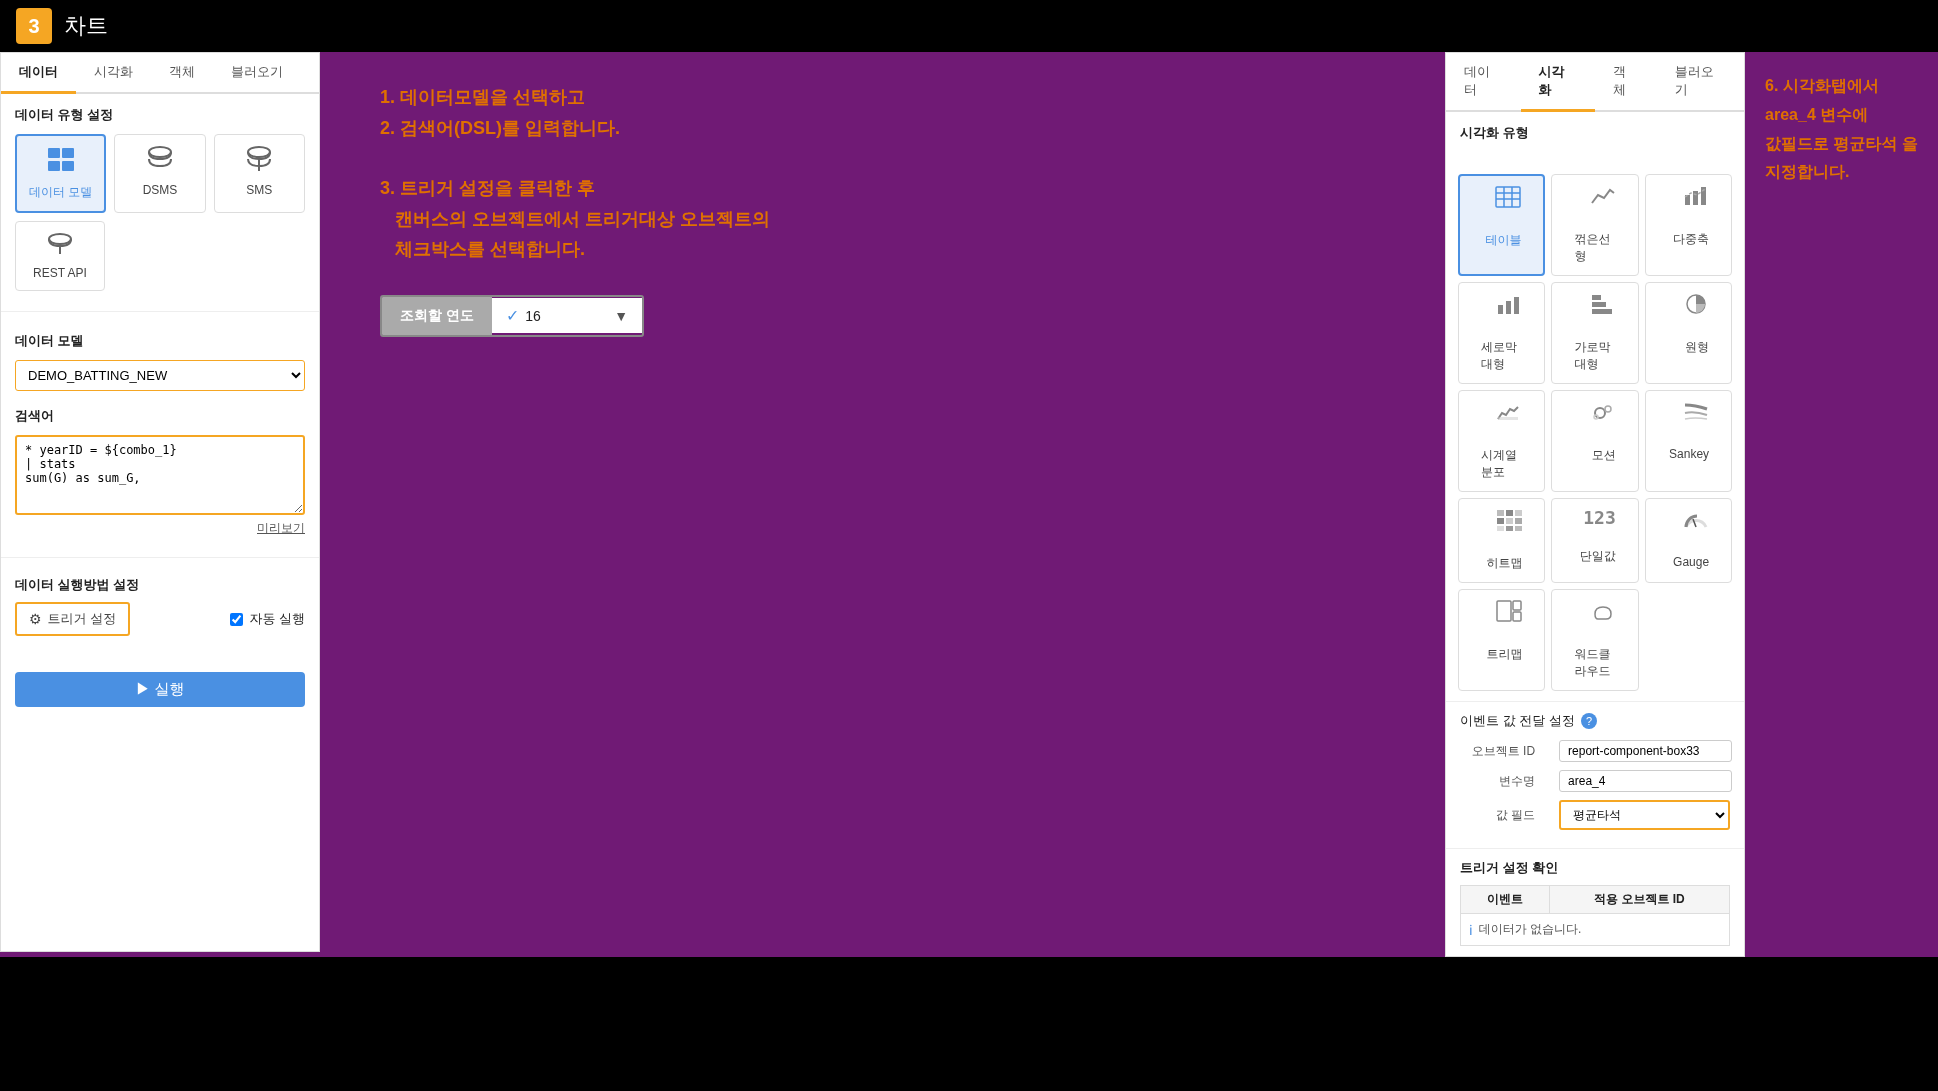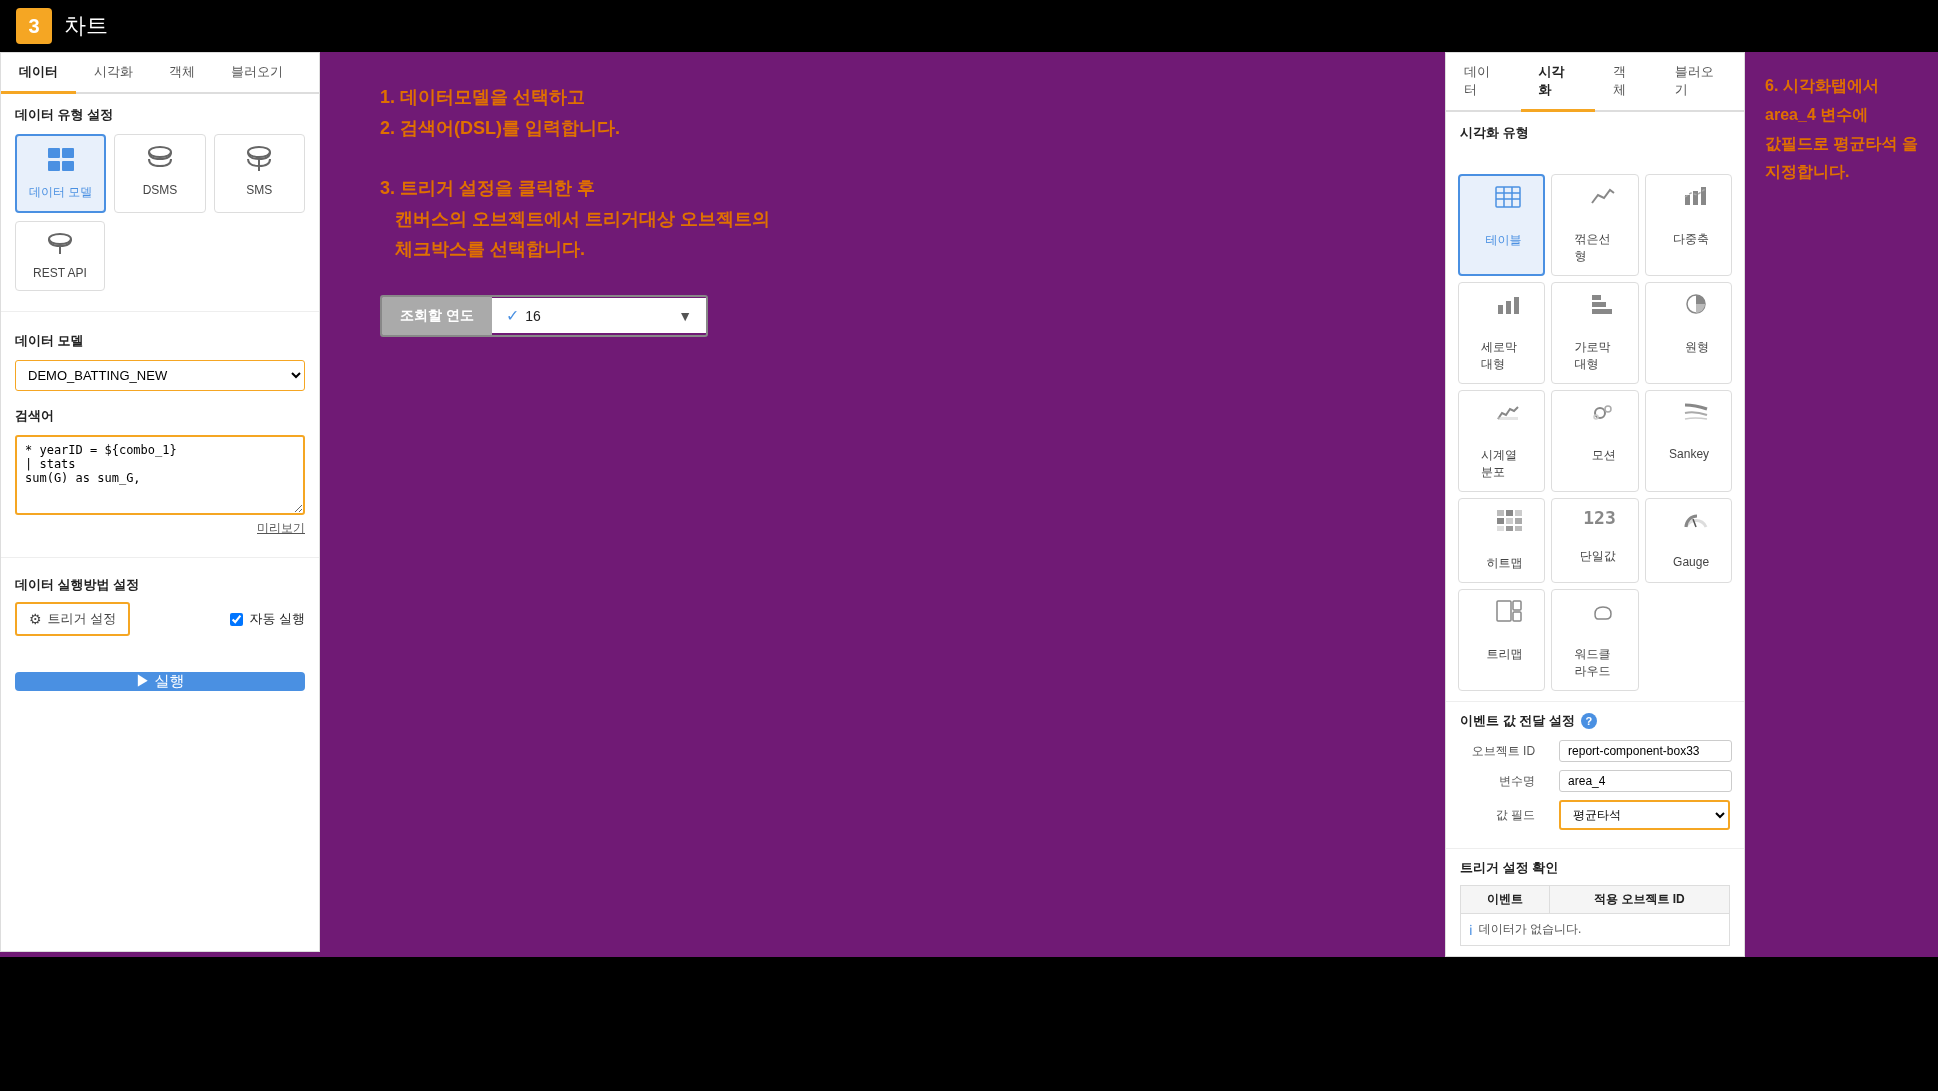--- a/index.html
+++ b/index.html
@@ -170,21 +170,21 @@
       font-size: 16px;
       cursor: pointer;
     }
 
     .run-btn {
       width: calc(100% - 28px);
       margin: 16px 14px;
       background: #4a90e2;
       color: #fff;
       border: none;
-      padding: 0;
+      padding: 8px;
       font-size: 15px;
       cursor: pointer;
       border-radius: 4px;
     }
 
     
     .middle-content {
       flex: 1;
       padding: 30px 60px;
       display: flex;
@@ -197,21 +197,21 @@
       font-size: 18px;
       font-weight: bold;
       color: #e07000;
       line-height: 1.7;
     }
 
     .combo-demo {
       display: flex;
       align-items: center;
       gap: 0;
-      width: 328px;
+      width: 264px;
       border: 2px solid #888;
       border-radius: 3px;
       overflow: hidden;
     }
     .combo-label-box {
       background: #aaa;
       color: #fff;
       padding: 10px 18px;
       font-size: 14px;
       font-weight: bold;
@@ -263,21 +263,21 @@
       color: #4a90e2;
       background: #e8f0fb;
     }
     .viz-type-btn .viz-icon { font-size: 20px; line-height: 1; }
 
     .event-section {
       padding: 10px 14px;
       border-top: 1px solid #eee;
     }
     .event-section-title {
-      font-weight: bold;
+      font-weight: normal;
       font-size: 13px;
       margin-bottom: 10px;
       display: flex;
       align-items: center;
       gap: 6px;
     }
     .info-icon {
       background: #4a90e2;
       color: #fff;
       border-radius: 50%;

